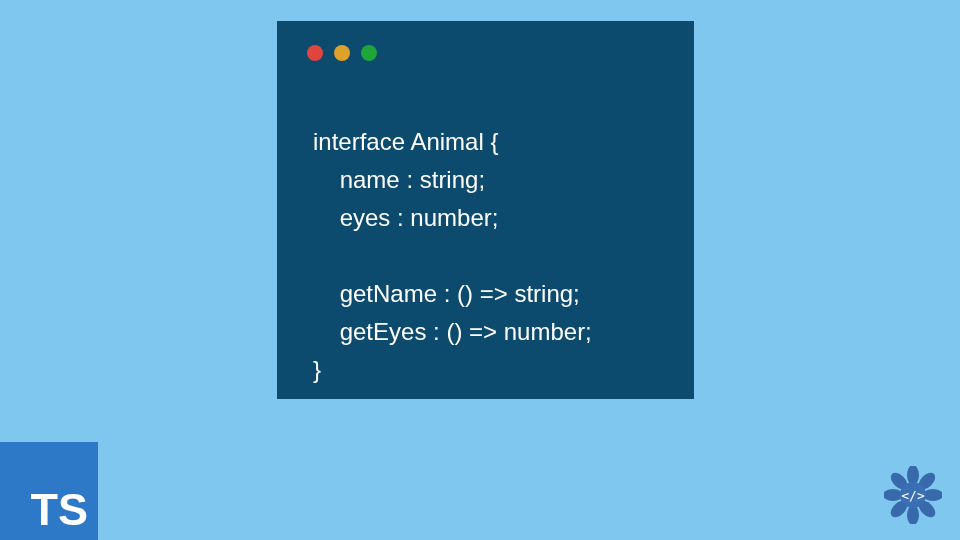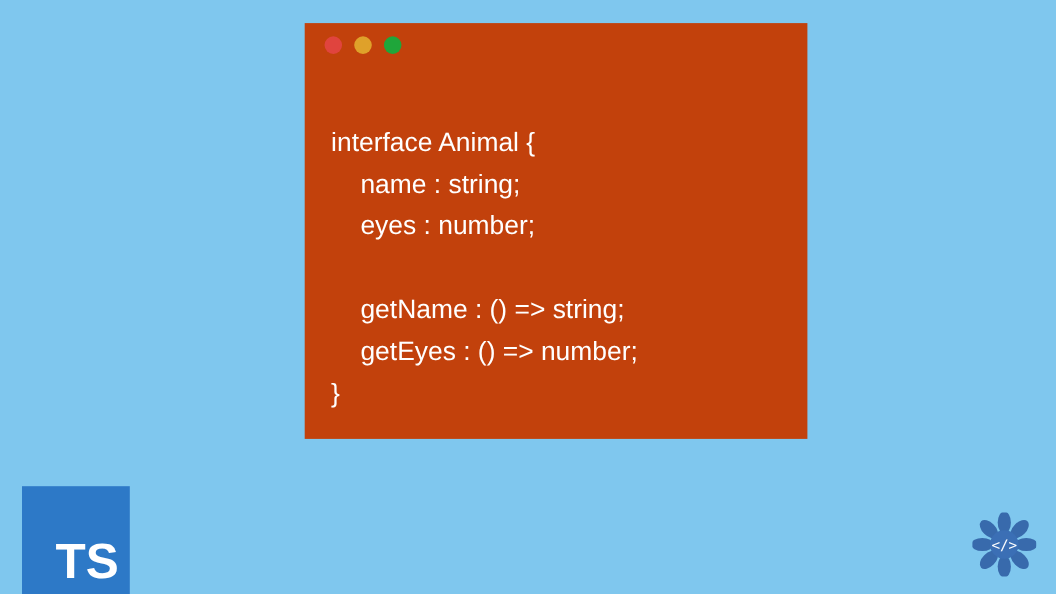--- a/index.html
+++ b/index.html
@@ -12,24 +12,24 @@
       height: 540px;
       background: #7fc7ee;
       position: relative;
       font-family: sans-serif;
       overflow: hidden;
     }
     .code-window {
       position: absolute;
       left: 277px;
       top: 21px;
-      width: 457px;
+      width: 417px;
       height: 378px;
-      background: #c2410c;
-      padding: 0;
+      background: #0c4a6e;
+      padding: 12px;
     }
     .titlebar {
       height: 40px;
       display: flex;
       align-items: center;
       padding-left: 18px;
       gap: 11px;
     }
     .tl-btn {
       width: 16px;
@@ -51,21 +51,20 @@
       position: absolute;
       left: 0;
       bottom: 0;
       width: 98px;
       height: 98px;
       background: #2d79c7;
       display: flex;
       align-items: flex-end;
       justify-content: flex-end;
       padding: 8px 10px;
-      margin-left: 20px;
     }
     .ts-badge span {
       color: #ffffff;
       font-weight: 700;
       font-size: 45px;
       font-family: "Segoe UI", Arial, sans-serif;
       line-height: 1;
     }
     .brand {
       position: absolute;

